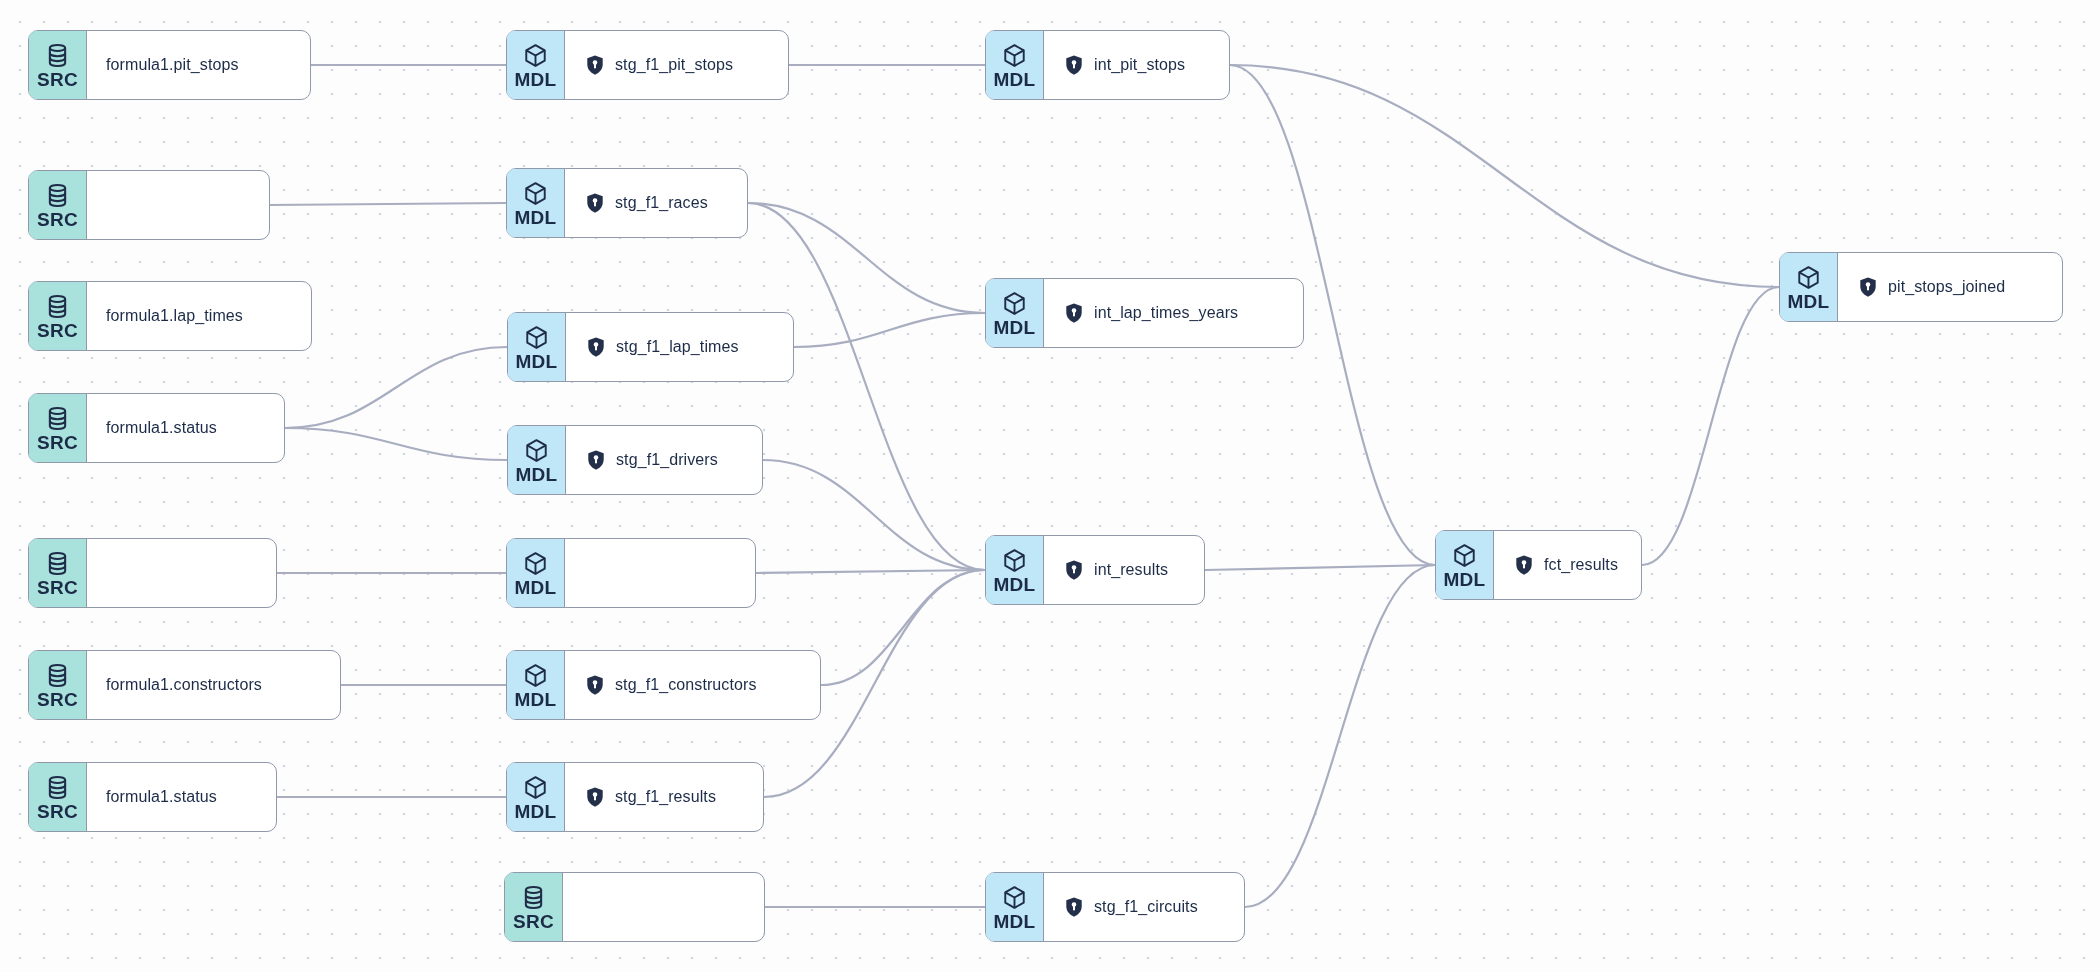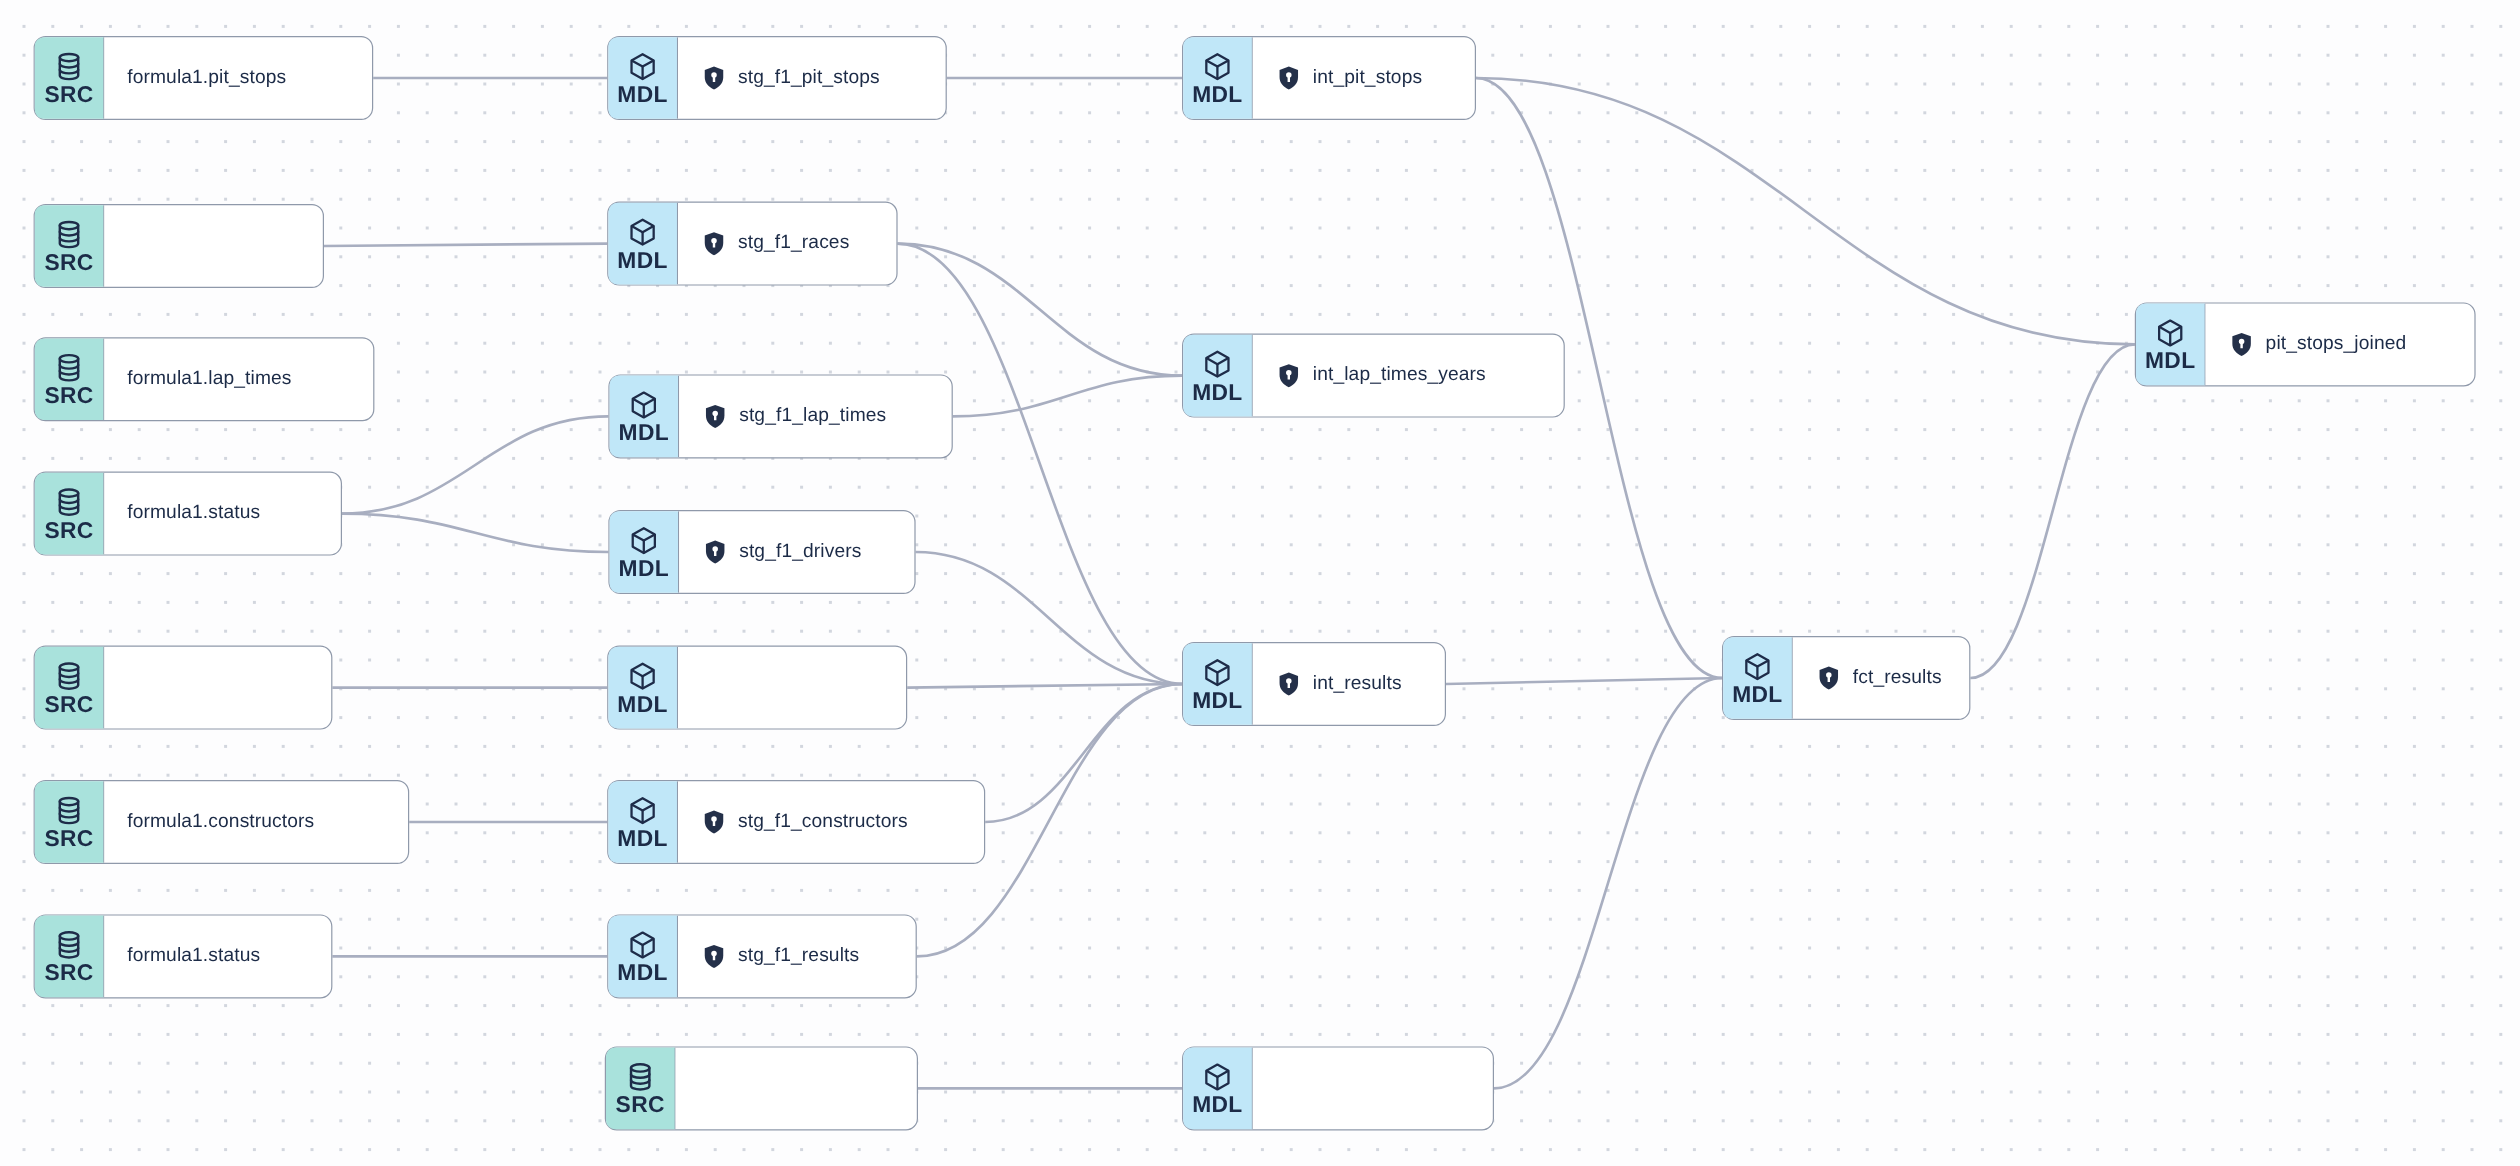--- a/index.html
+++ b/index.html
@@ -402,20 +402,28 @@
     <div class="node model" style="left: 985px; top: 872px; width: 260px; height: 70px;">
     <div class="badge">
 
       <svg class="badge-icon icon-cube" viewBox="0 0 24 24" fill="none" stroke="currentColor" stroke-width="1.7" stroke-linejoin="round" stroke-linecap="round">
         <path d="M12 2.8 L20.2 7.4 V16.6 L12 21.2 L3.8 16.6 V7.4 Z"></path>
         <path d="M4.2 7.6 L12 12 L19.8 7.6"></path>
         <path d="M12 12 V20.8"></path>
       </svg>
       <div class="badge-label">MDL</div>
     </div>
+    <div class="body">
+      <svg class="shield" viewBox="0 0 24 24">
+        <path d="M12 1.6 L20.4 4.7 V11.2 C20.4 16.7 17 20.4 12 22.5 C7 20.4 3.6 16.7 3.6 11.2 V4.7 Z" fill="currentColor"></path>
+        <circle cx="12" cy="9.3" r="2.5" fill="#ffffff"></circle>
+        <path d="M10.9 10.4 h2.2 v5.2 h-2.2 z" fill="#ffffff"></path>
+      </svg>
+      <span class="node-label">stg_f1_circuits</span>
+    </div>
   </div>
     <div class="node model" style="left: 1779px; top: 252px; width: 284px; height: 70px;">
     <div class="badge">
 
       <svg class="badge-icon icon-cube" viewBox="0 0 24 24" fill="none" stroke="currentColor" stroke-width="1.7" stroke-linejoin="round" stroke-linecap="round">
         <path d="M12 2.8 L20.2 7.4 V16.6 L12 21.2 L3.8 16.6 V7.4 Z"></path>
         <path d="M4.2 7.6 L12 12 L19.8 7.6"></path>
         <path d="M12 12 V20.8"></path>
       </svg>
       <div class="badge-label">MDL</div>

